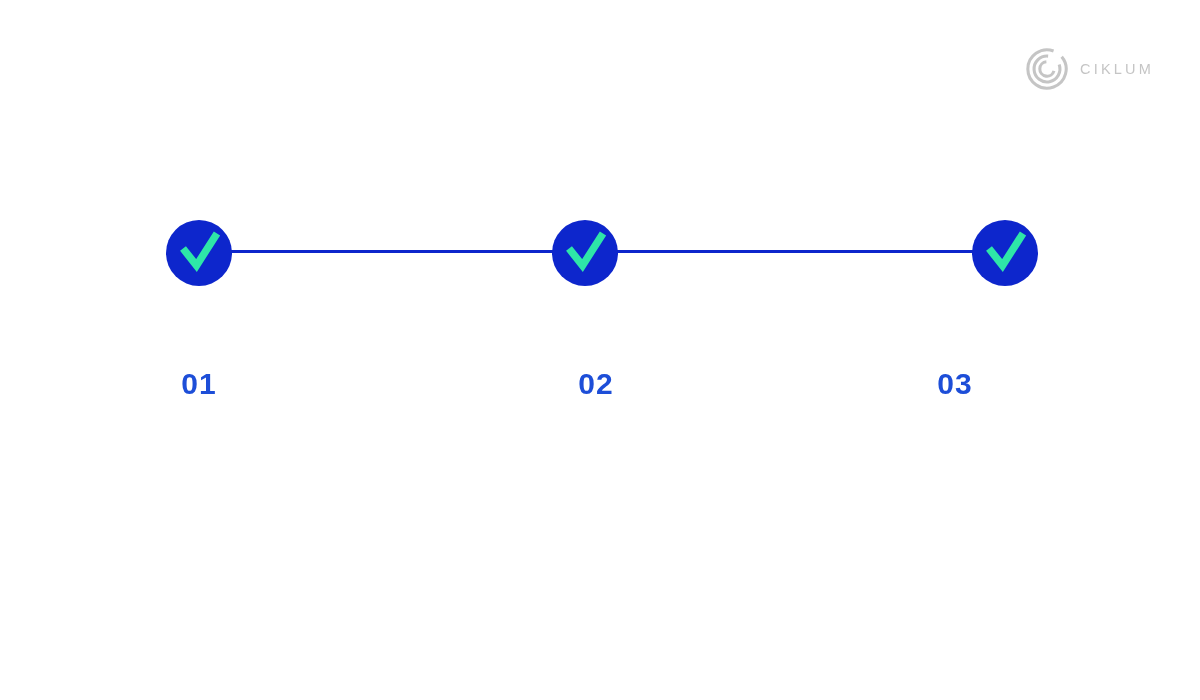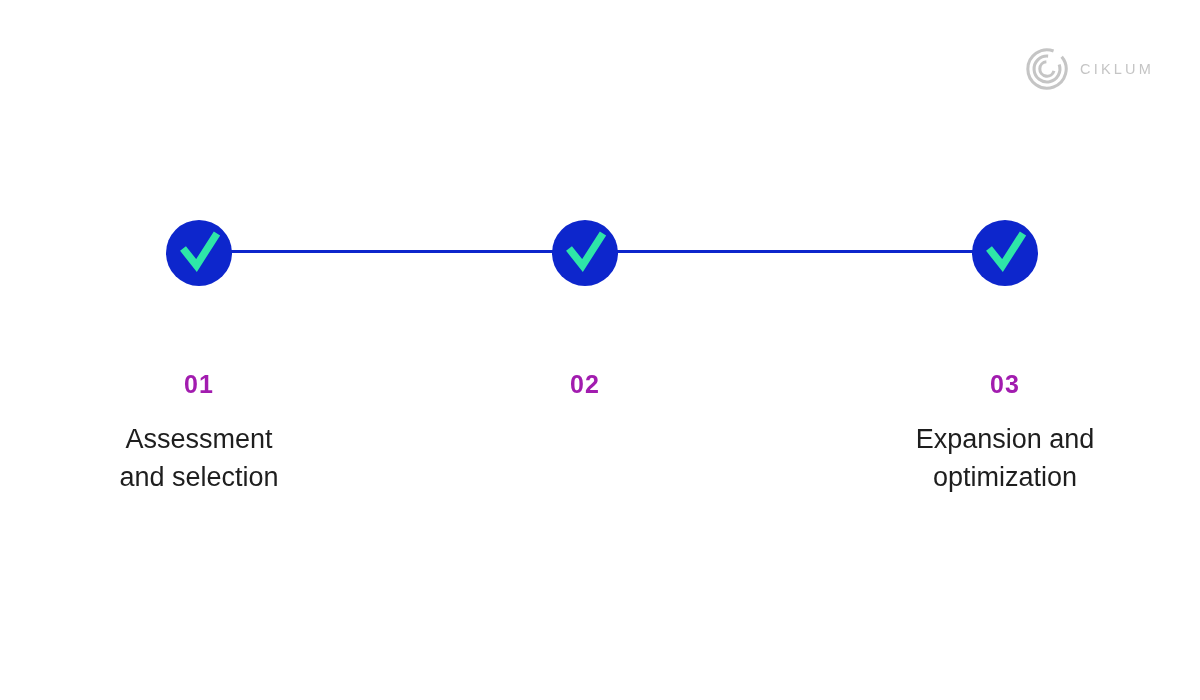--- a/index.html
+++ b/index.html
@@ -56,28 +56,28 @@
   .node-3 { left: 972px; }
 
   
   .step {
     position: absolute;
     top: 362px;
     width: 320px;
     text-align: center;
   }
   .step-1 { left: 39px; }
-  .step-2 { left: 425px; }
-  .step-3 { left: 845px; }
+  .step-2 { left: 436px; }
+  .step-3 { left: 795px; }
   .step-number {
-    font-size: 25px;
+    font-size: 30px;
     line-height: 44px;
     font-weight: 700;
     letter-spacing: 1px;
-    color: #a21caf;
+    color: #1d4ed8;
   }
   .step-title {
     margin-top: 14px;
     font-size: 27px;
     line-height: 38px;
     font-weight: 400;
     color: #1e1e1e;
   }
 </style>
 </head>
@@ -107,33 +107,25 @@
     </svg>
   </div>
   <div class="node node-3">
     <svg viewBox="0 0 66 66" aria-hidden="true">
       <polyline points="17,28.5 30.5,45.5 51,13.5" fill="none" stroke="#2ee6a8" stroke-width="7.5" stroke-linecap="butt" stroke-linejoin="miter"></polyline>
     </svg>
   </div>
 
   <div class="step step-1">
     <div class="step-number">01</div>
-    <div class="step-title">
-      <div>Assessment</div>
-      <div>and selection</div>
-    </div>
   </div>
 
   <div class="step step-2">
     <div class="step-number">02</div>
     <div class="step-title">
     </div>
   </div>
 
   <div class="step step-3">
     <div class="step-number">03</div>
-    <div class="step-title">
-      <div>Expansion and</div>
-      <div>optimization</div>
-    </div>
   </div>
 
 </div>
 
 </body></html>

